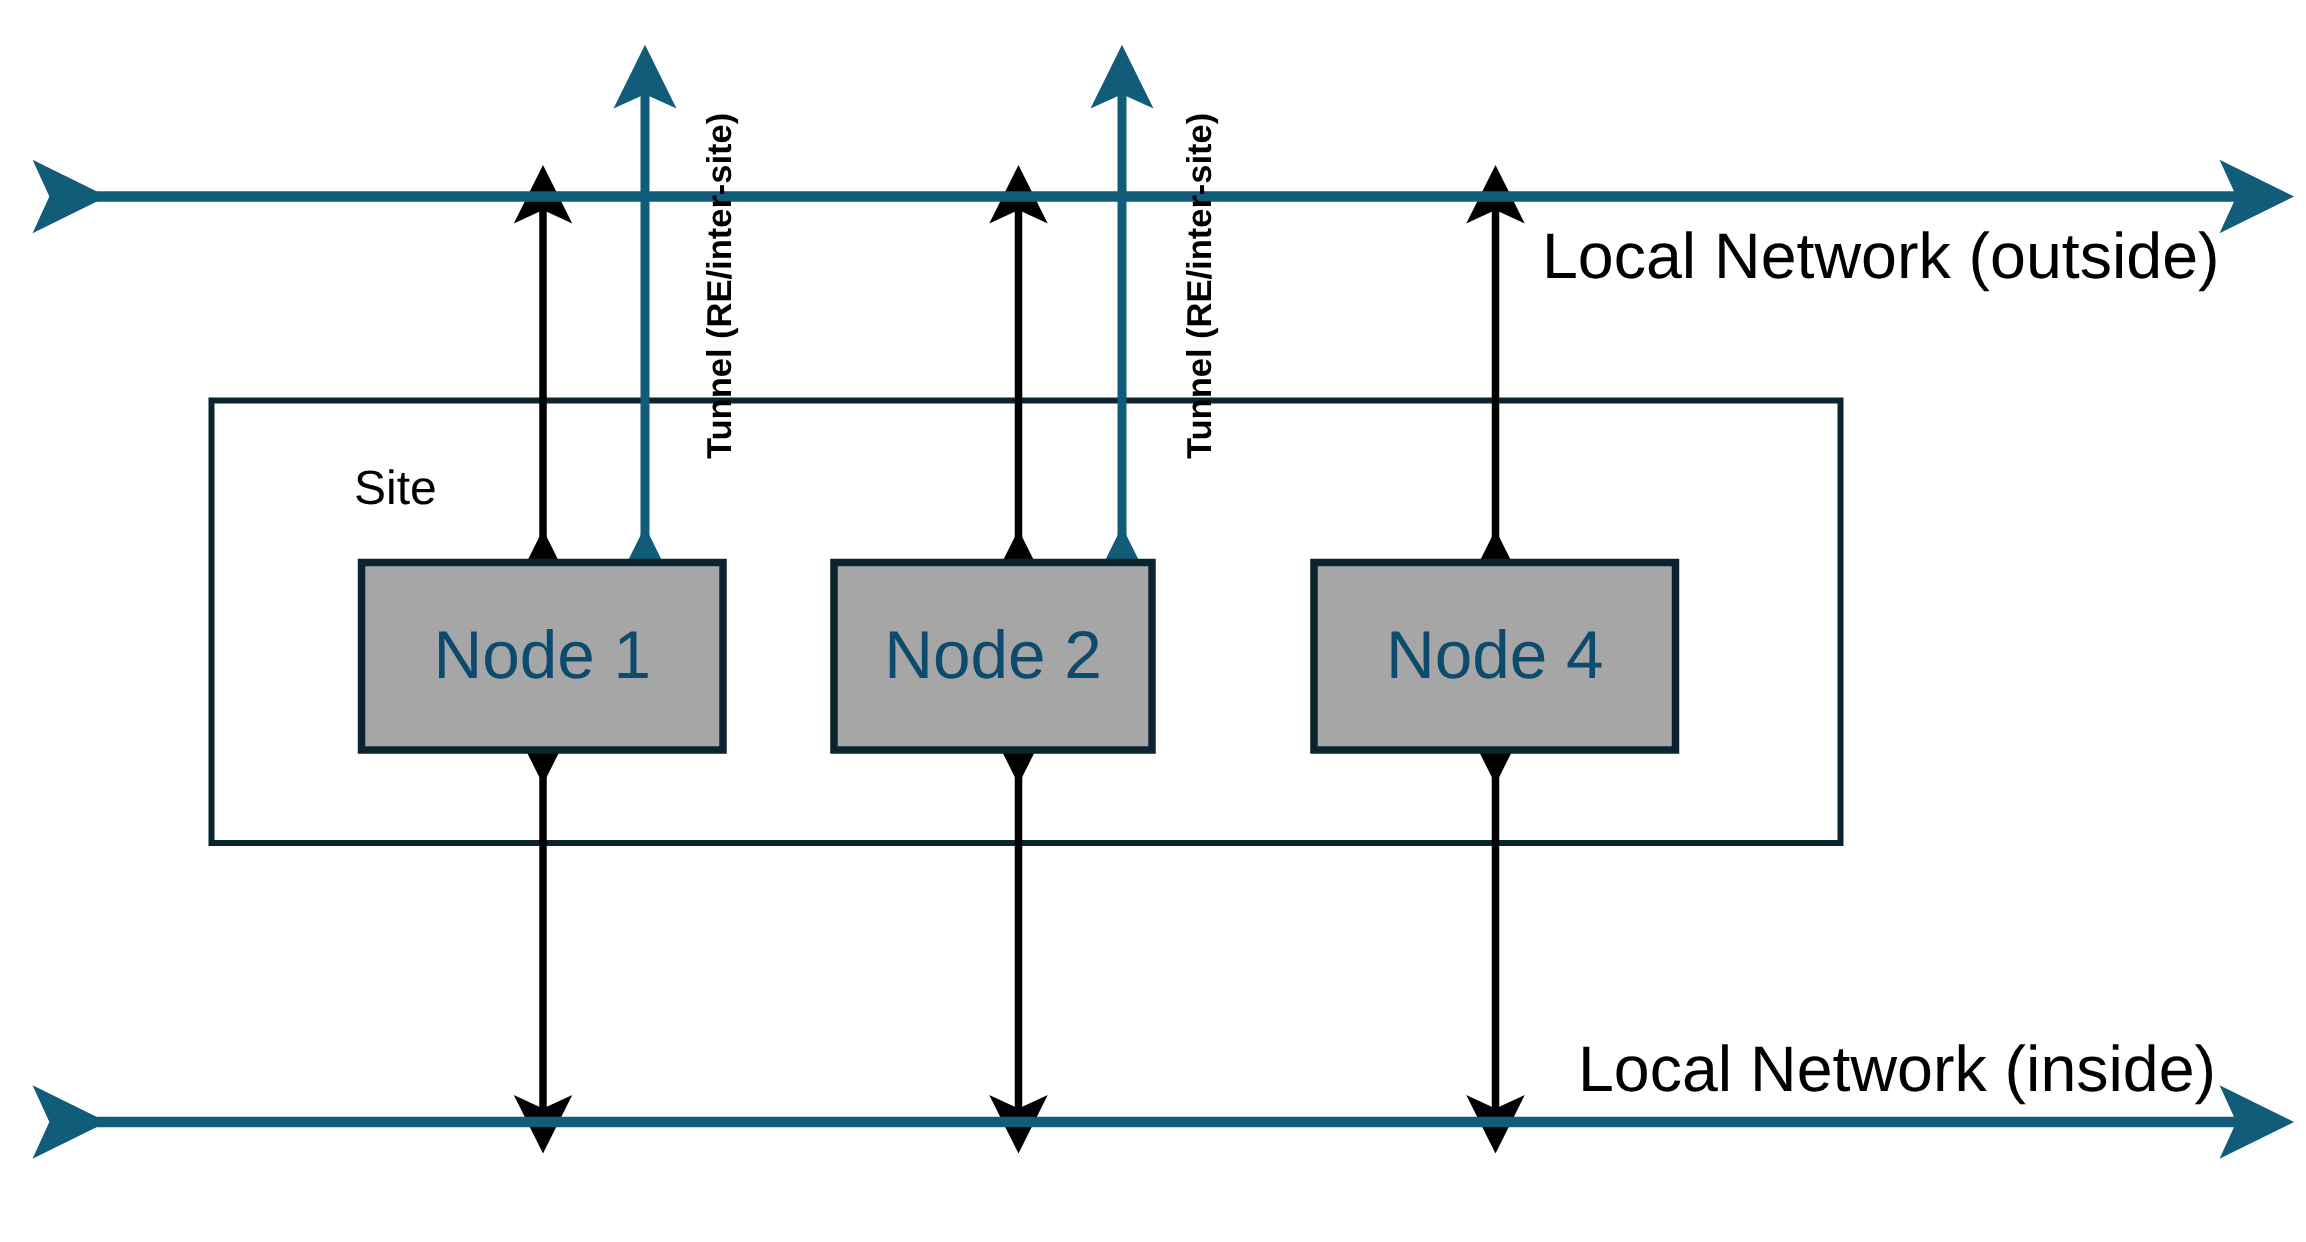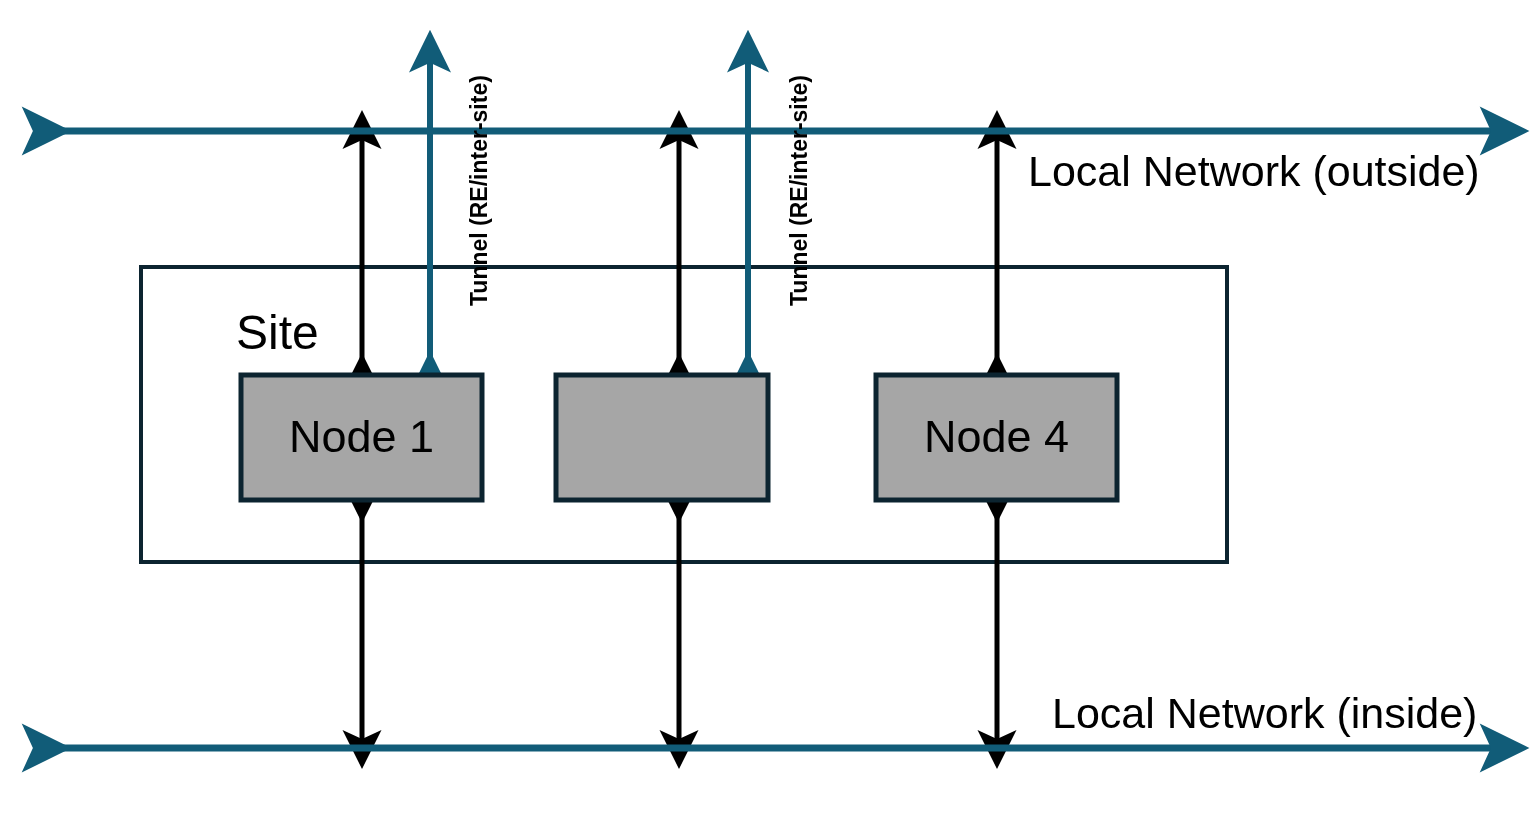--- a/index.html
+++ b/index.html
@@ -30,32 +30,32 @@
     font-family: "Liberation Sans", sans-serif;
     font-size: 43px;
     font-weight: 400;
     color: #000000;
     white-space: nowrap;
     line-height: 1;
   }
   .site-label {
     position: absolute;
     font-family: "Liberation Sans", sans-serif;
-    font-size: 48px;
+    font-size: 32px;
     font-weight: 400;
     color: #000000;
     white-space: nowrap;
     line-height: 1;
   }
   .node-label {
     position: absolute;
     font-family: "Liberation Sans", sans-serif;
     font-size: 45px;
     font-weight: 400;
-    color: #000000;
+    color: #0c4a6e;
     white-space: nowrap;
     line-height: 1;
     text-align: center;
   }
   .tunnel-label {
     position: absolute;
     font-family: "Liberation Sans", sans-serif;
     font-size: 23px;
     font-weight: bold;
     color: #000000;
@@ -108,20 +108,21 @@
   </svg>
 
   <div class="net-label" style="left:1028px; top:150px;">Local Network (outside)</div>
 
   <div class="net-label" style="left:1028px; top:692px;margin-left:24px;">Local Network (inside)</div>
 
   <div class="site-label" style="left:236px; top:309px;">Site</div>
 
   <div class="node-label" style="left:241px; top:414px; width:241px;">Node 1</div>
 
+  <div class="node-label" style="left:556px; top:414px; width:212px;">Node 2</div>
 
   <div class="node-label" style="left:876px; top:414px; width:241px;">Node 4</div>
 
   <div class="tunnel-label" style="left:468px; top:306px;">Tunnel (RE/inter-site)</div>
 
   <div class="tunnel-label" style="left:788px; top:306px;">Tunnel (RE/inter-site)</div>
 
 </div>
 
 </body></html>

